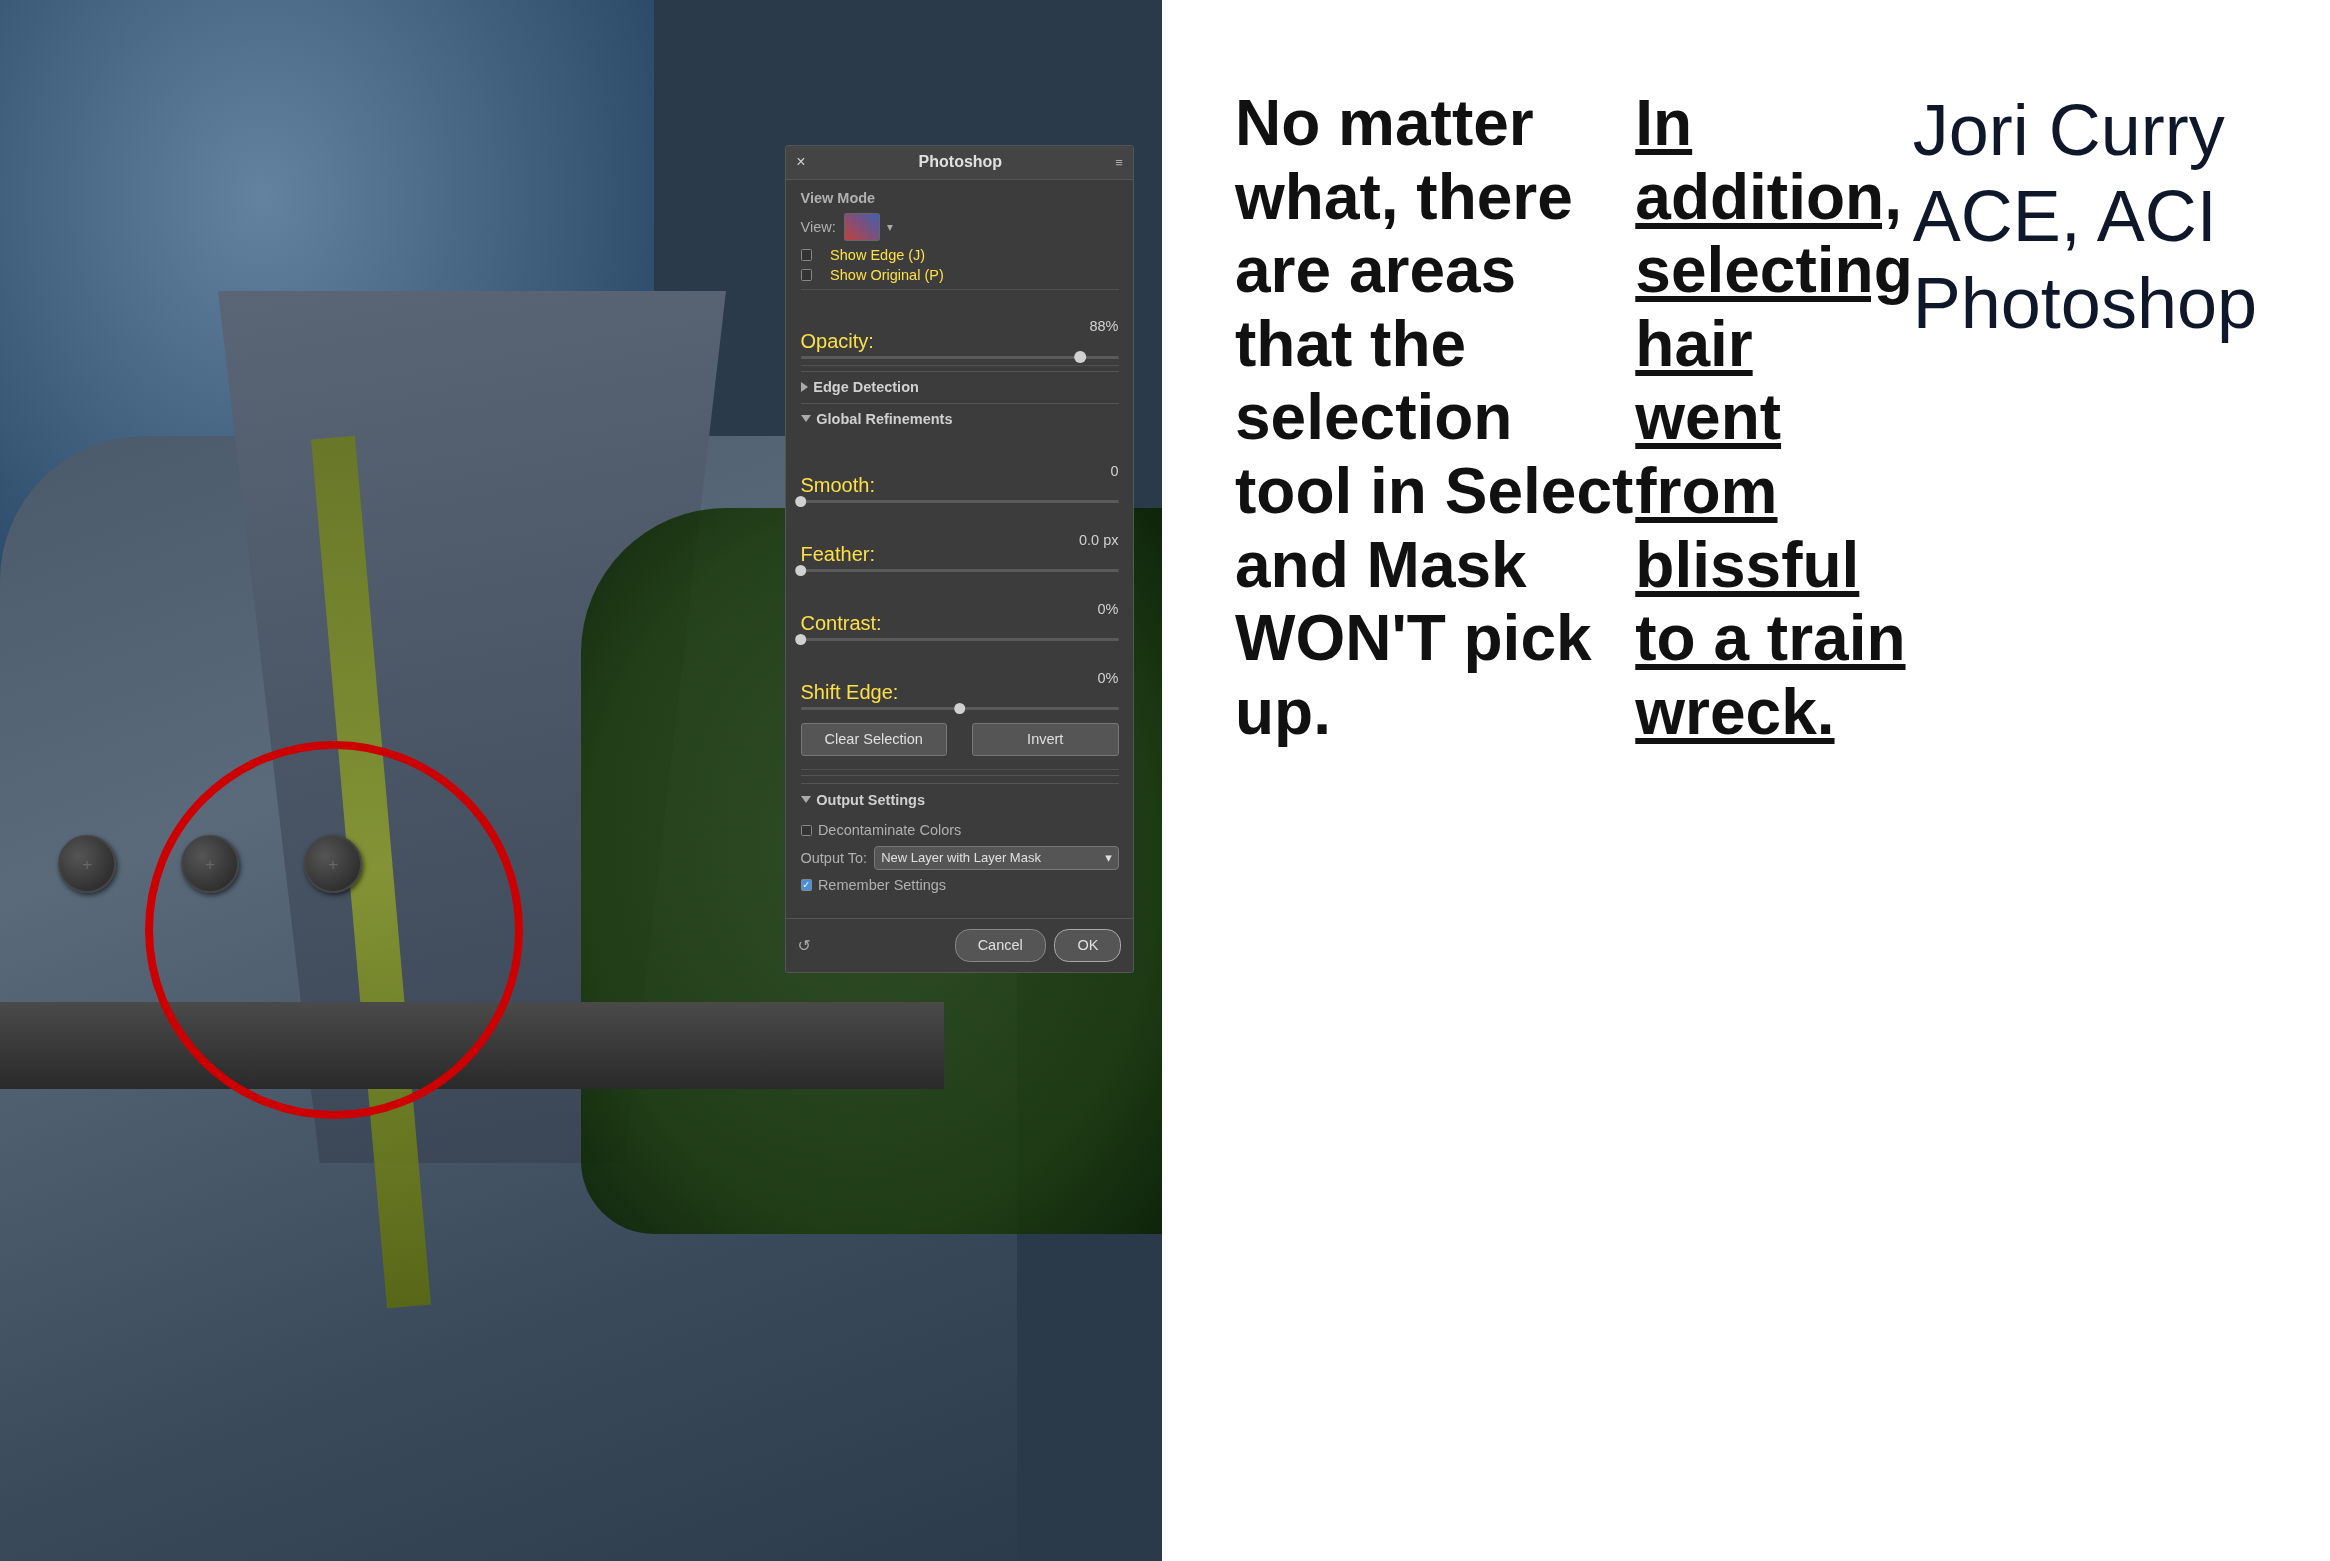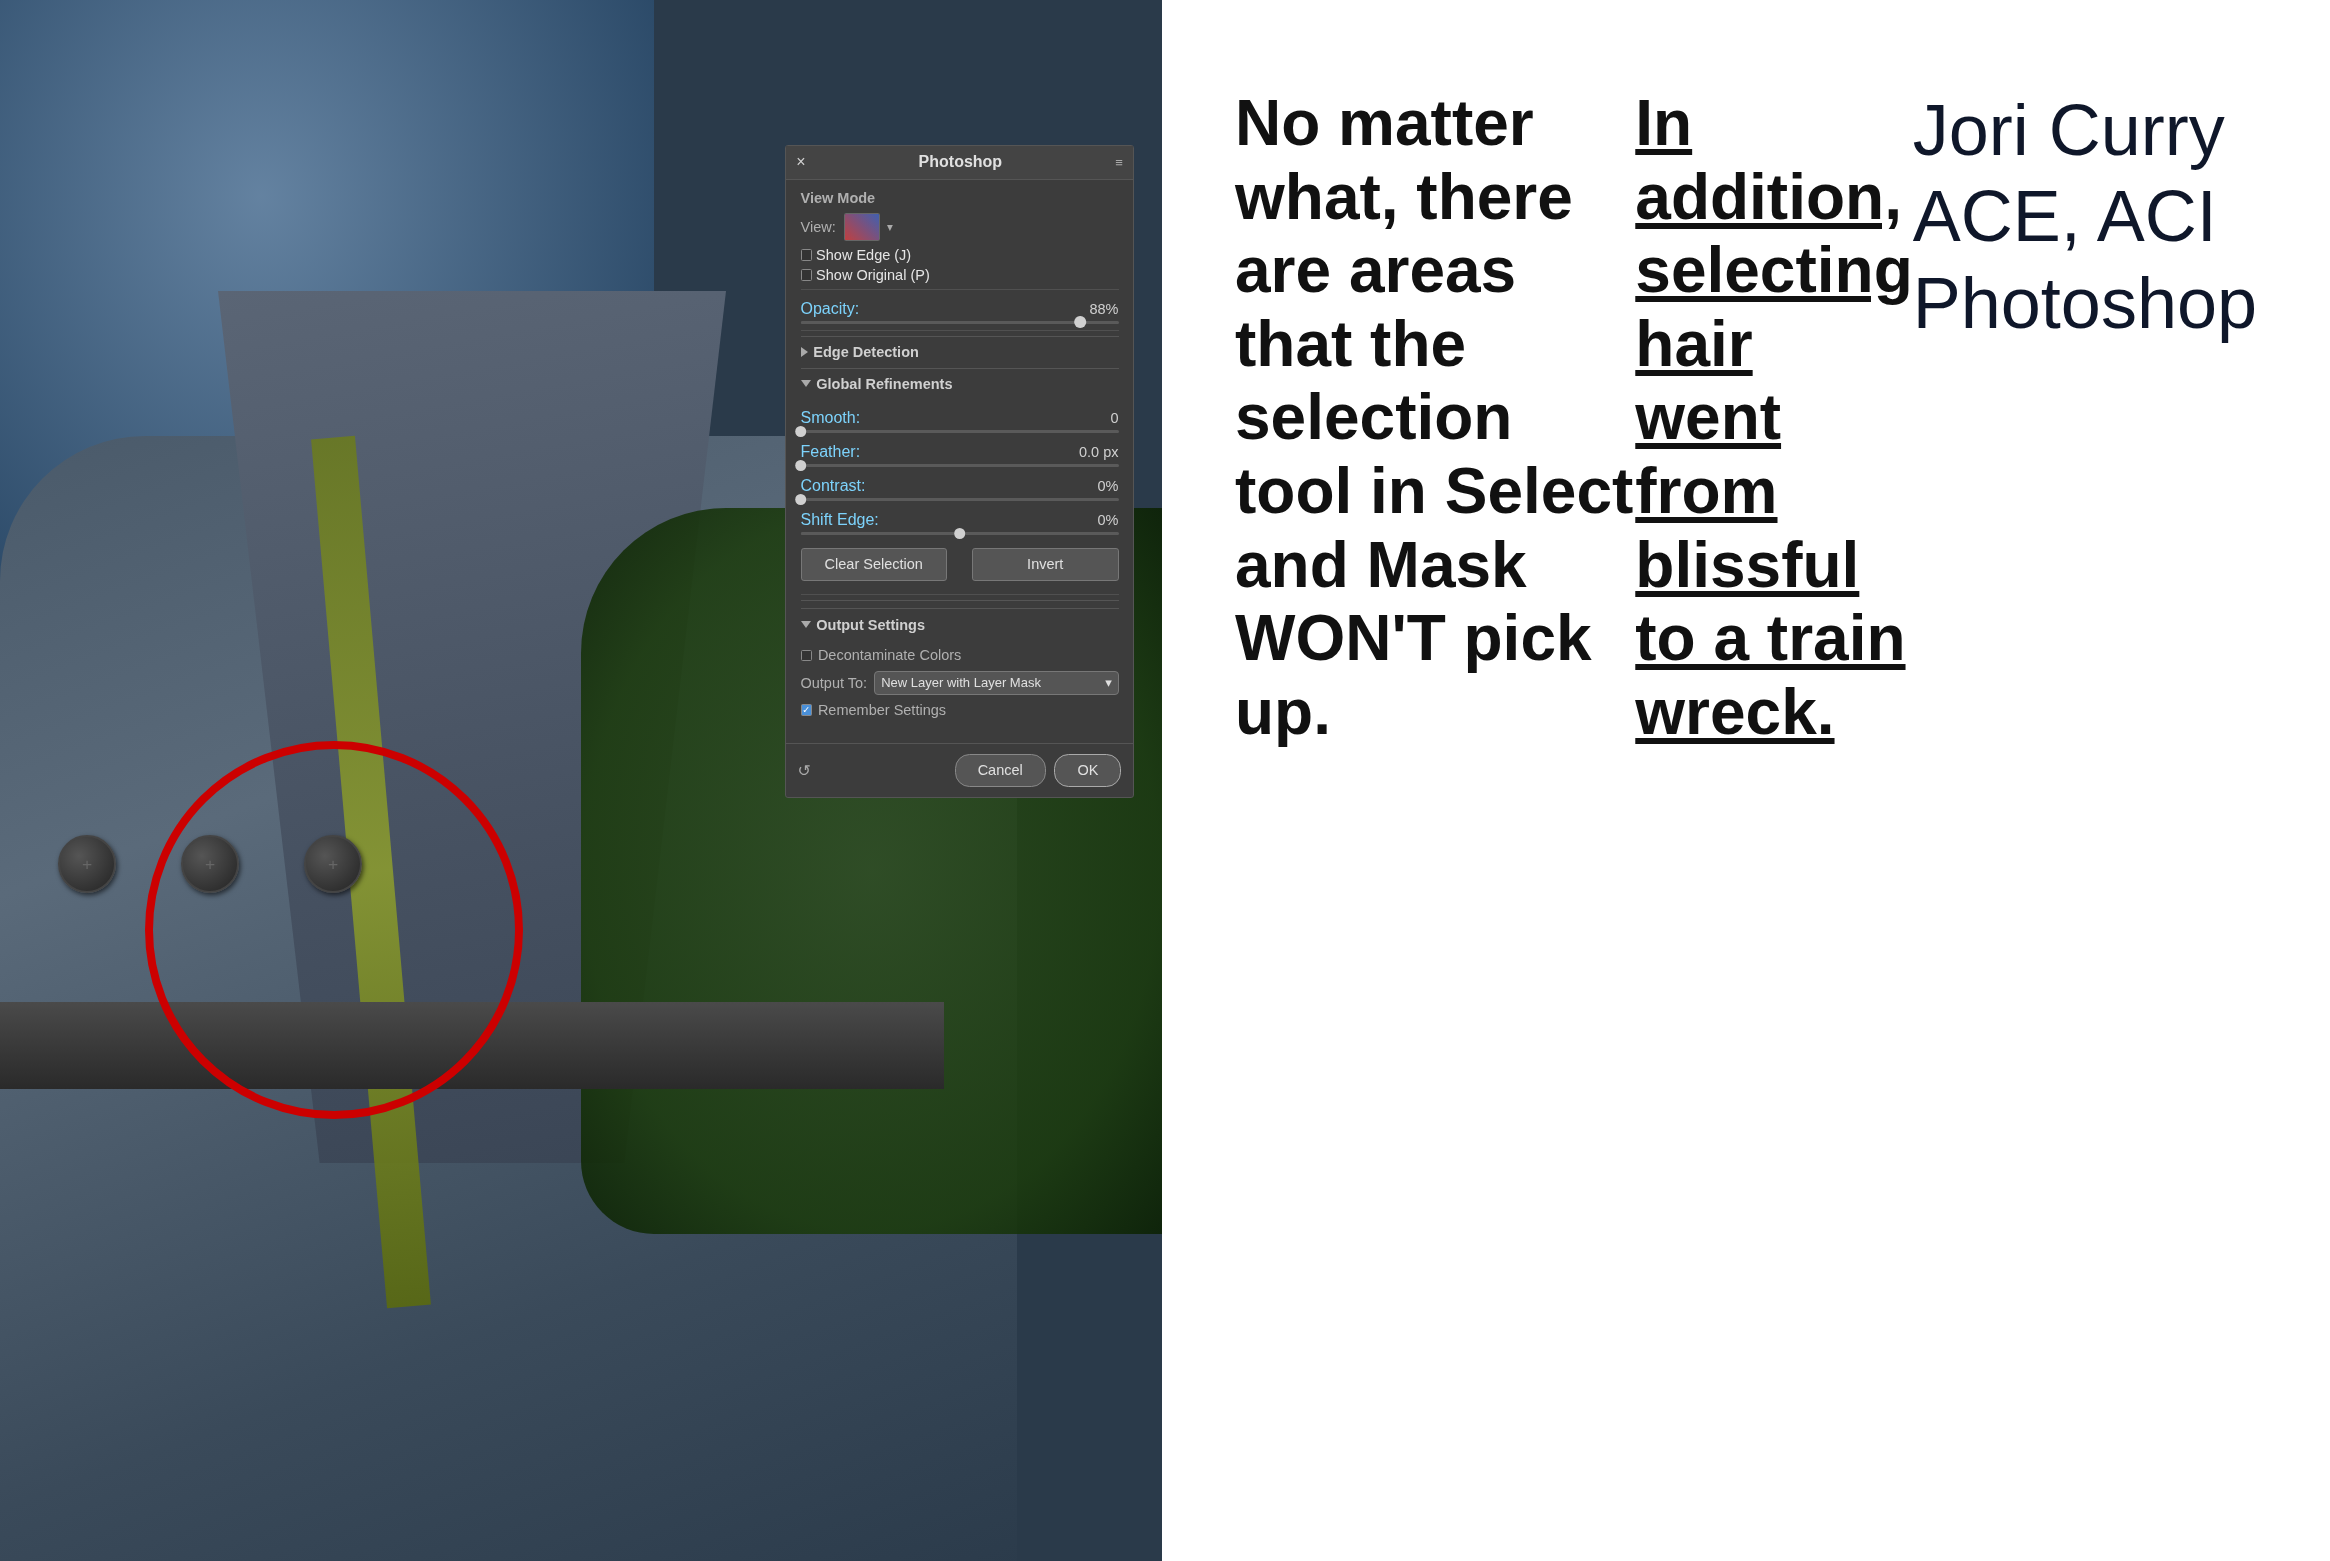--- a/index.html
+++ b/index.html
@@ -193,45 +193,46 @@
     }
 
     .view-dropdown-arrow {
       color: #aaa;
       font-size: 11.6px;
     }
 
     .checkbox-row {
       display: flex;
       align-items: center;
-      gap: 4px;
-      font-size: 14.5px;
-      color: #e5e5e5;
+      gap: 18px;
+      font-size: 14.5px;
+      color: #fde047;
       margin-bottom: 4.4px;
     }
 
     .checkbox {
       width: 11.6px; height: 11.6px;
       border: 0.7px solid #888;
       background: #333;
       display: inline-block;
       border-radius: 1.5px;
     }
 
     
     .prop-row {
       display: flex;
       align-items: center;
       justify-content: space-between;
       margin: 10.2px 0 2.9px;
     }
 
     .prop-label {
-      font-size: 16px;
-      color: #7dd3fc;
+      font-size: 20px;
+      color: #fde047;
+      margin-top: 30px;
     }
 
     .prop-value {
       font-size: 14.5px;
       color: #d0d0d0;
     }
 
     .slider-track {
       width: 100%;
       height: 2.9px;

